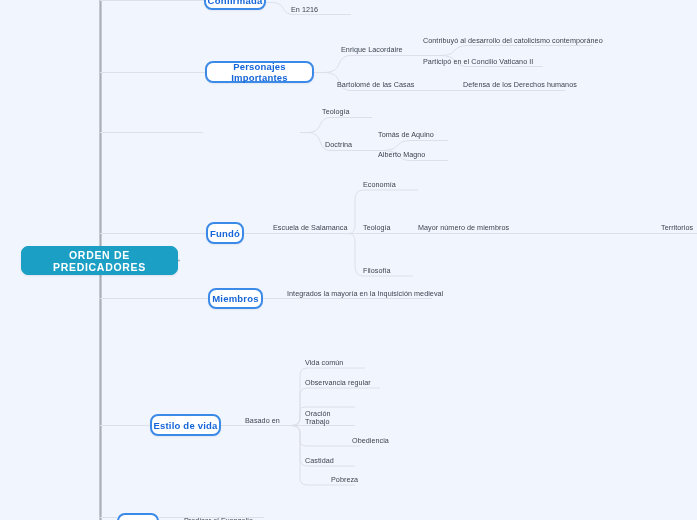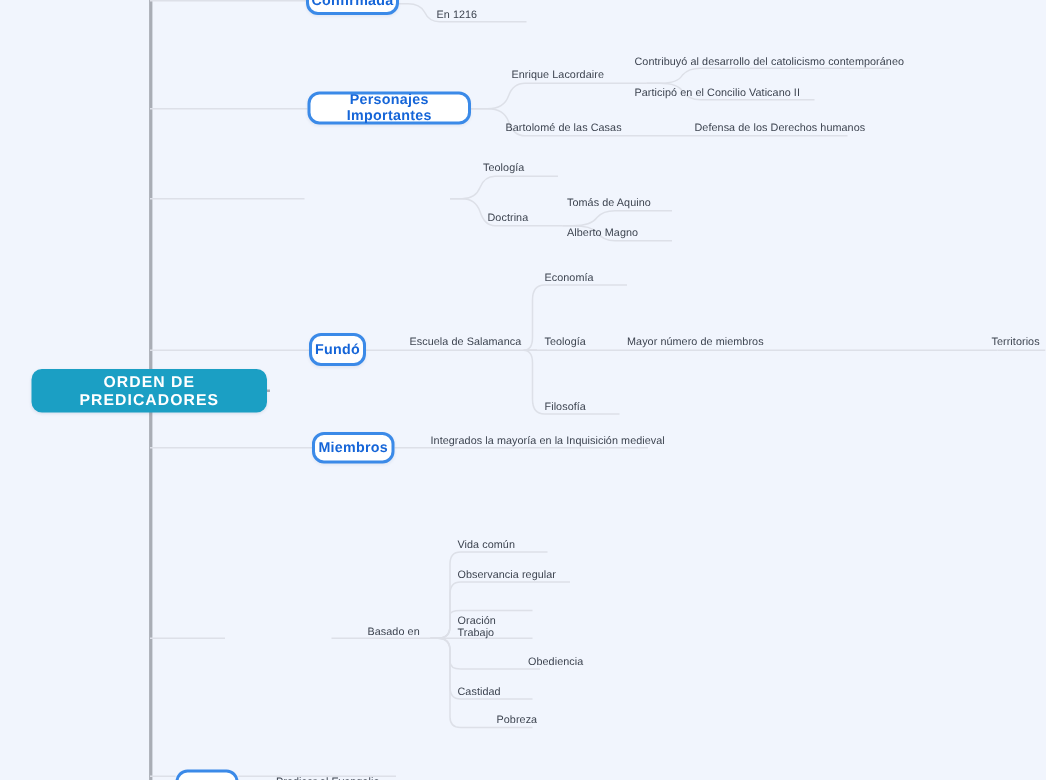--- a/index.html
+++ b/index.html
@@ -134,20 +134,21 @@
   <div class="node leaf" style="left:273px;top:221px;width:95px;height:12px;">Escuela de Salamanca</div>
   <div class="node leaf" style="left:363px;top:178px;width:60px;height:12px;">Economía</div>
   <div class="node leaf" style="left:363px;top:221px;width:55px;height:12px;">Teología</div>
   <div class="node leaf" style="left:363px;top:264px;width:55px;height:12px;">Filosofía</div>
   <div class="node leaf" style="left:418px;top:221px;width:115px;height:12px;text-align:right;">Mayor número de miembros</div>
   <div class="node leaf" style="left:661px;top:221px;width:60px;height:12px;">Territorios</div>
 
   <div class="node l1" style="left:208px;top:288px;width:55px;height:21px;">Miembros</div>
   <div class="node leaf" style="left:287px;top:287px;width:160px;height:12px;">Integrados la mayoría en la Inquisición medieval</div>
 
+  <div class="node l1" style="left:150px;top:414px;width:71px;height:22px;">Estilo de vida</div>
   <div class="node leaf" style="left:245px;top:414px;width:45px;height:12px;">Basado en</div>
   <div class="node leaf" style="left:305px;top:356px;width:65px;height:12px;">Vida común</div>
   <div class="node leaf" style="left:305px;top:376px;width:80px;height:12px;">Observancia regular</div>
   <div class="node leaf" style="left:305px;top:395px;width:55px;height:12px;margin-top:12px;">Oración</div>
   <div class="node leaf" style="left:305px;top:415px;width:55px;height:12px;">Trabajo</div>
   <div class="node leaf" style="left:305px;top:434px;width:60px;height:12px;margin-left:47px;">Obediencia</div>
   <div class="node leaf" style="left:305px;top:454px;width:55px;height:12px;">Castidad</div>
   <div class="node leaf" style="left:305px;top:473px;width:55px;height:12px;margin-left:26px;">Pobreza</div>
 
   <div class="node l1" style="left:117px;top:513px;width:42px;height:20px;"></div>

